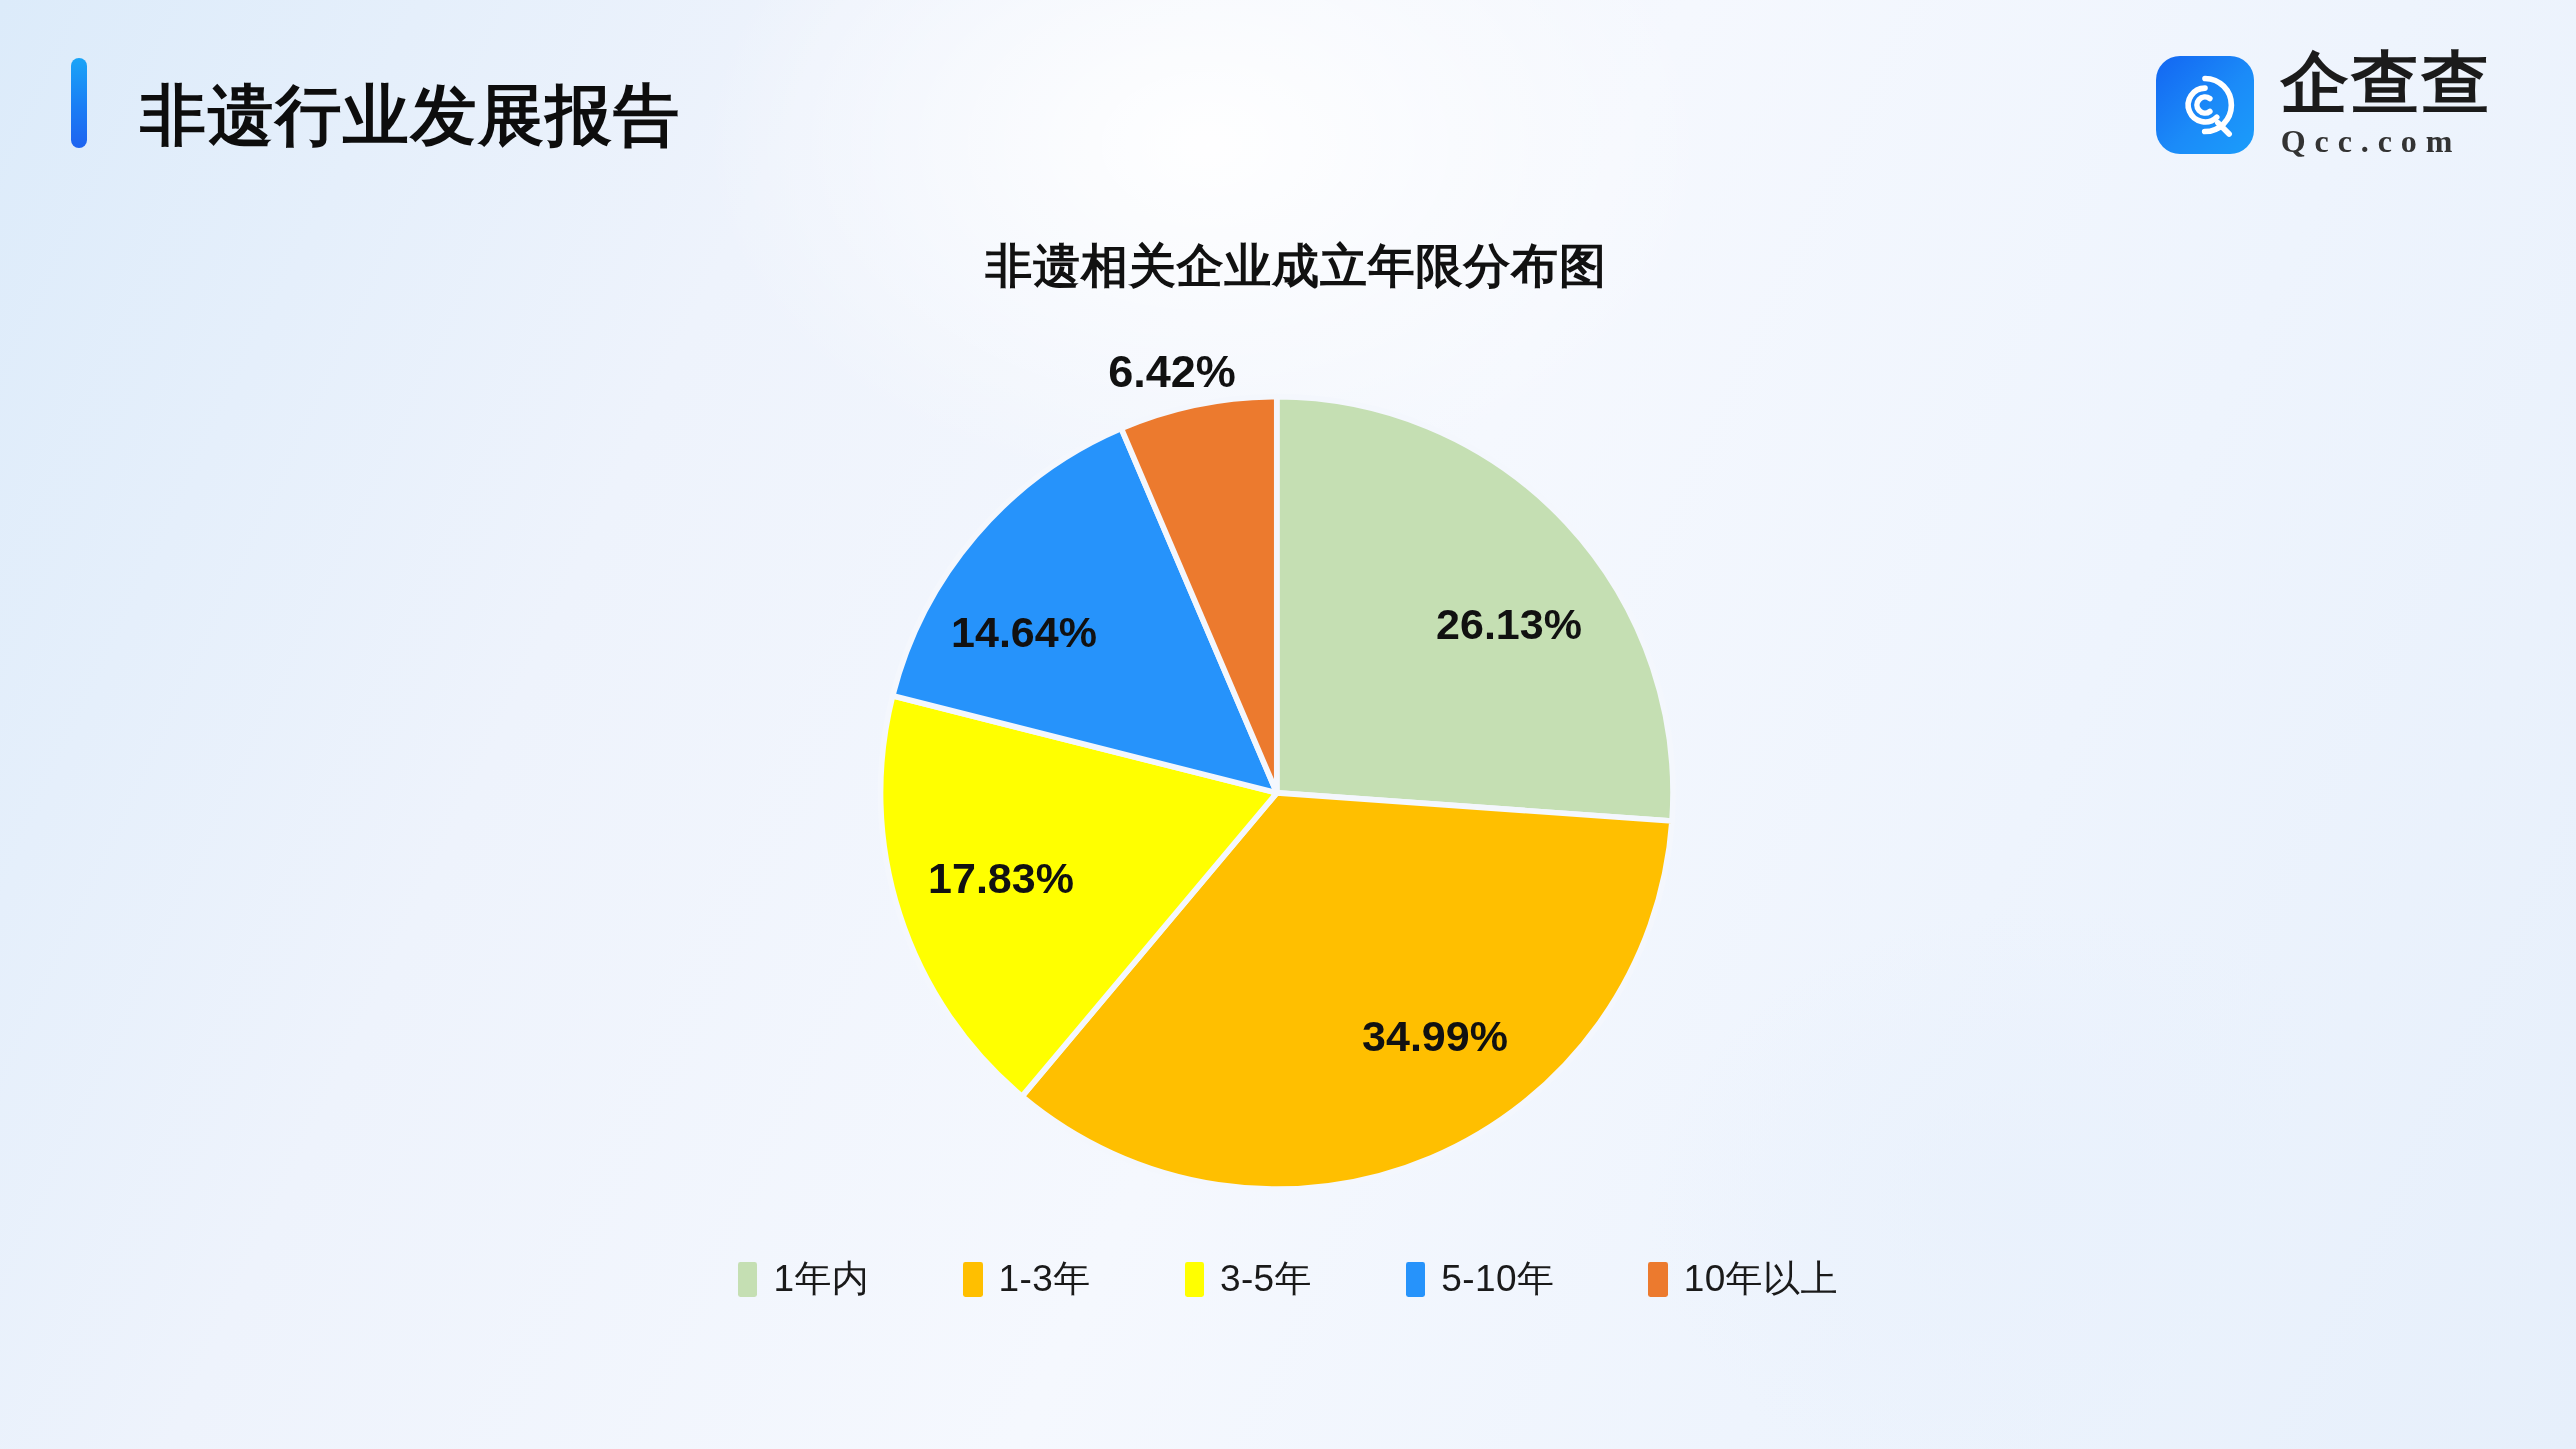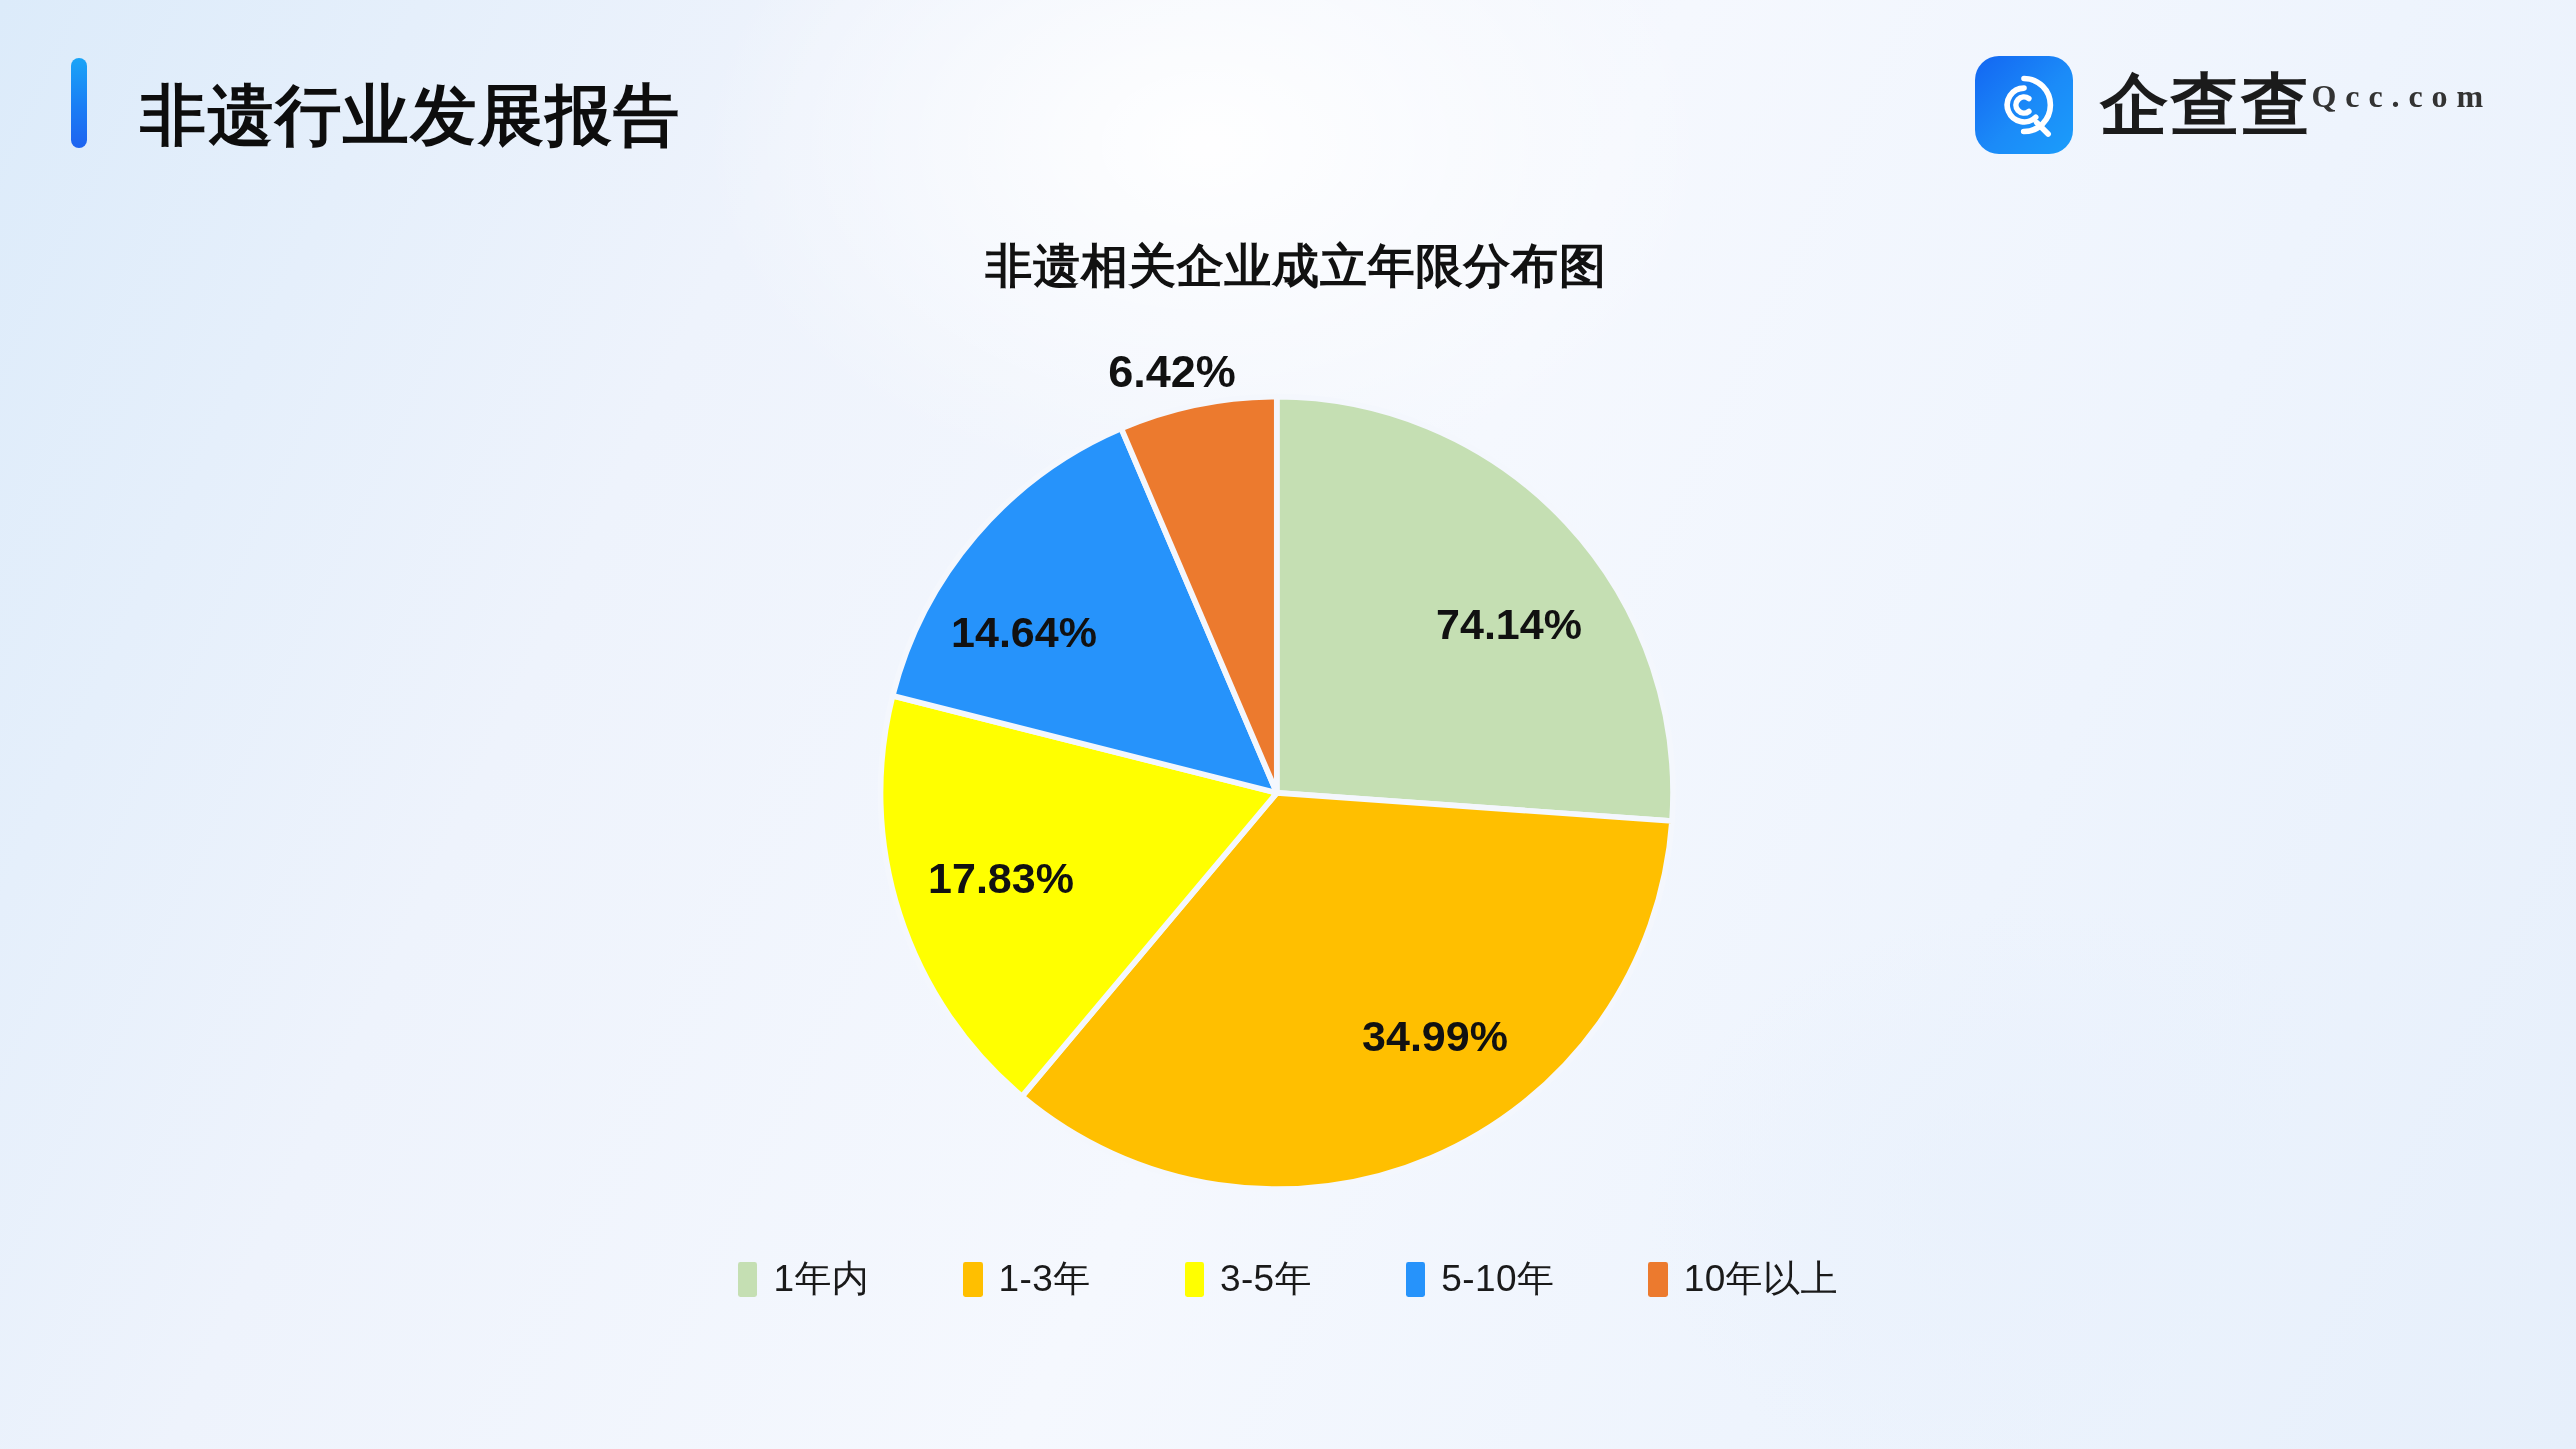--- a/index.html
+++ b/index.html
@@ -70,21 +70,21 @@
     border-radius: 24px;
     background: linear-gradient(135deg, #1366f2 0%, #1b8bf8 55%, #1b9dfb 100%);
     display: flex;
     align-items: center;
     justify-content: center;
     flex: none;
   }
   .brand-words {
     margin-left: 27px;
     display: flex;
-    flex-direction: row;
+    flex-direction: column;
     justify-content: center;
   }
   .brand-cn {
     font-size: 68px;
     font-weight: 700;
     color: #1b1b1b;
     line-height: 0.98;
     letter-spacing: 2.4px;
     white-space: nowrap;
   }
@@ -212,21 +212,21 @@
     <svg class="pie-svg" width="902" height="902" viewBox="0 0 1120 1120">
       <g id="pie-slices">
           <path d="M 556 545 L 556 53 A 492 492 0 0 1 1046.7661581816458 579.8220904545924 Z" fill="#c5dfb3" stroke="#f4f7fd" stroke-width="7" stroke-linejoin="round"></path>
           <path d="M 556 545 L 1046.7661581816458 579.8220904545924 A 492 492 0 0 1 239.6827270388352 921.8386694945358 Z" fill="#ffbf00" stroke="#f4f7fd" stroke-width="7" stroke-linejoin="round"></path>
           <path d="M 556 545 L 239.6827270388352 921.8386694945358 A 492 492 0 0 1 79.01515838622032 424.37885396549433 Z" fill="#ffff00" stroke="#f4f7fd" stroke-width="7" stroke-linejoin="round"></path>
           <path d="M 556 545 L 79.01515838622032 424.37885396549433 A 492 492 0 0 1 362.89361233203346 92.48047219834916 Z" fill="#2693fb" stroke="#f4f7fd" stroke-width="7" stroke-linejoin="round"></path>
           <path d="M 556 545 L 362.89361233203346 92.48047219834916 A 492 492 0 0 1 555.9999999999999 53 Z" fill="#ec7a2e" stroke="#f4f7fd" stroke-width="7" stroke-linejoin="round"></path>
         </g>
     </svg>
     <div id="pie-labels">
-        <div class="slice-label" style="left: 1509px; top: 318px;">74.14%</div>
+        <div class="slice-label" style="left: 1509px; top: 318px;">26.13%</div>
         <div class="slice-label" style="left: 1435px; top: 730px;">34.99%</div>
         <div class="slice-label" style="left: 1001px; top: 572px;">17.83%</div>
         <div class="slice-label" style="left: 1024px; top: 326px;">14.64%</div>
         <div class="slice-label outside" style="left: 1172px; top: 66px;">6.42%</div>
       </div>
   </div>
 
   <div class="legend" id="legend">
       <div class="legend-item">
         <span class="legend-swatch" style="background: rgb(197, 223, 179);"></span>

